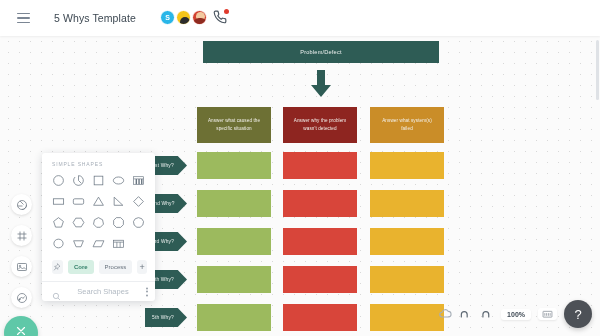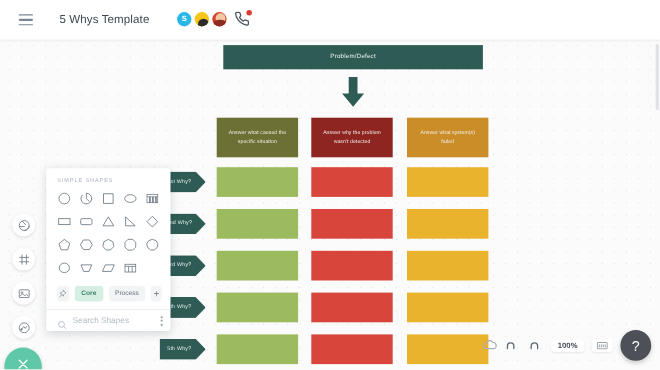--- a/index.html
+++ b/index.html
@@ -211,21 +211,21 @@
   .sp-search {
     border-top: 1px solid #eceef1;
     flex: 1;
     display: flex; align-items: center; padding: 0 8px 0 10px;
     position: relative;
   }
   .sp-search .mag { width: 9px; height: 9px; margin-right: 5px; flex: 0 0 auto; }
   .sp-search input {
     border: none; outline: none; background: transparent;
     font-family: "Liberation Sans", sans-serif;
-    font-size: 7.5px; color: #5d6874; width: 74px;
+    font-size: 7.5px; color: #5d6874; width: 74px; text-align: center;
   }
   .sp-search input::placeholder { color: #b2bac3; }
   .sp-kebab { position:absolute; right: 7px; top: 50%; transform: translateY(-50%);
     display:flex; flex-direction:column; gap:1.6px; cursor:pointer; }
   .sp-kebab i { width:2px;height:2px;border-radius:50%;background:#97a0aa;display:block; }
 
   
   .bottombar {
     position: absolute; right: 8px; bottom: 8px;
     display: flex; align-items: center; gap: 7px;

